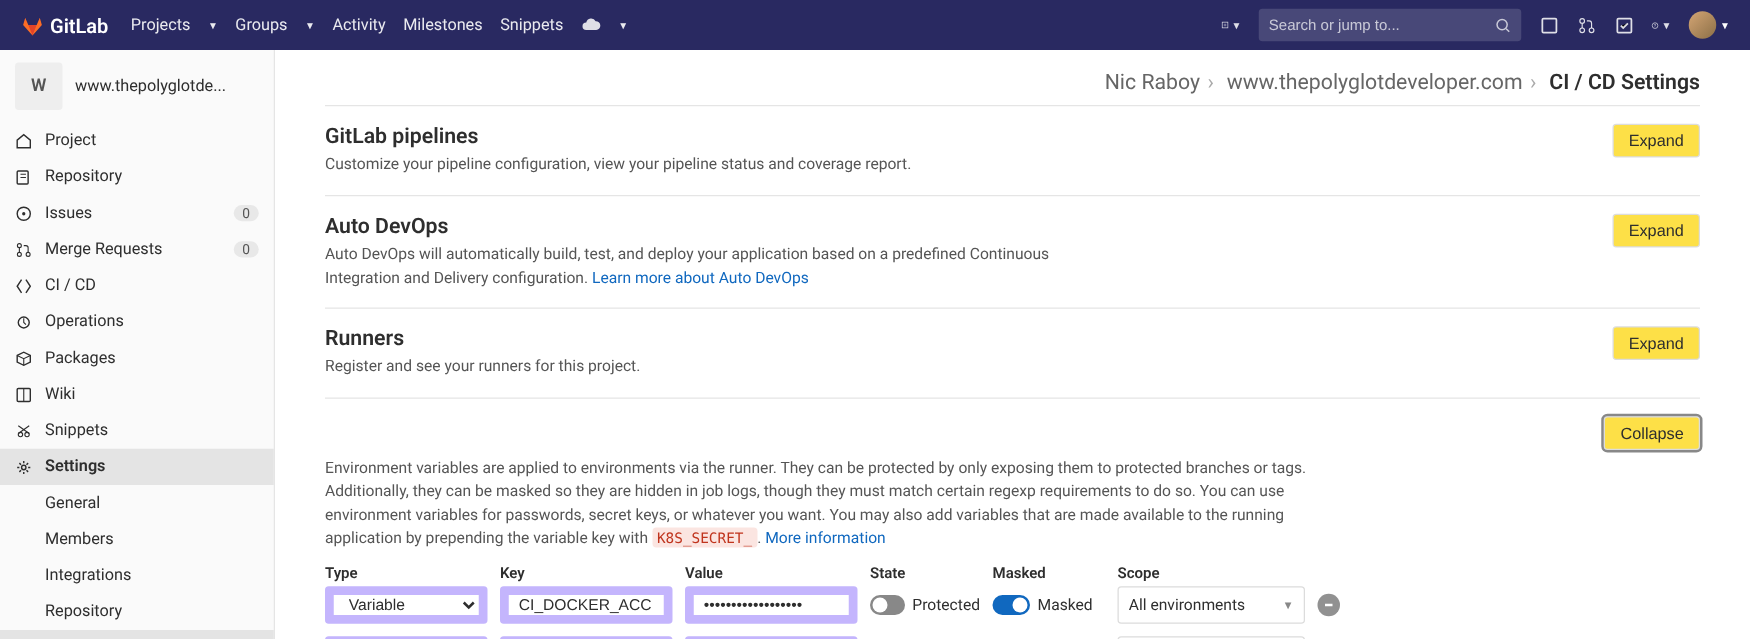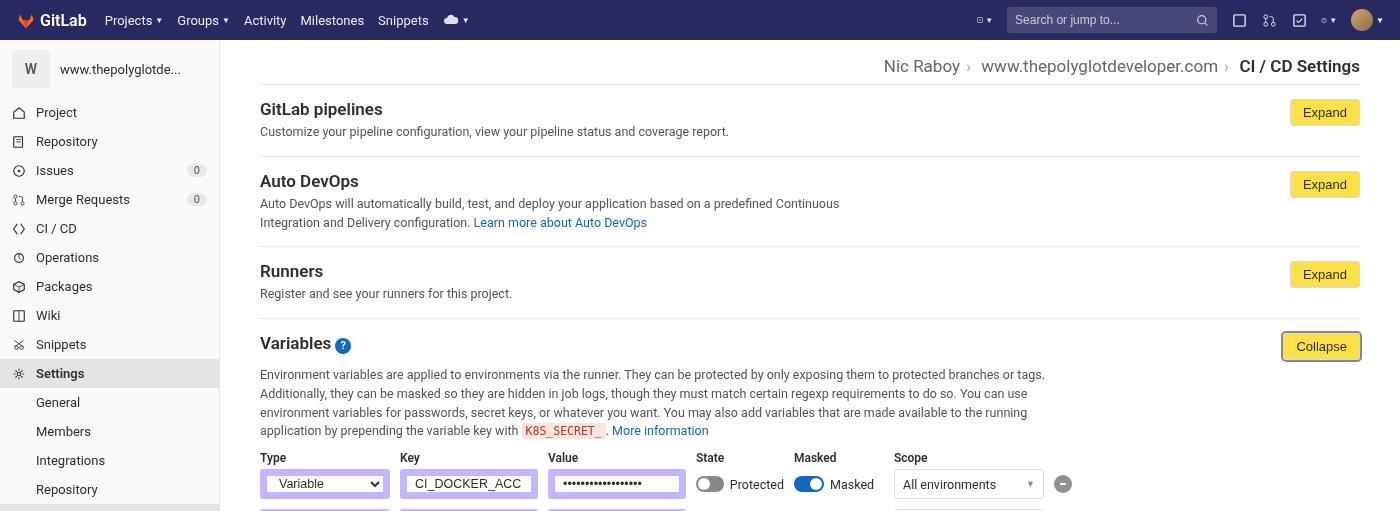--- a/index.html
+++ b/index.html
@@ -1,21 +1,21 @@
 <!DOCTYPE html>
 <html><head>
 <meta charset="utf-8">
 <style>
 * { box-sizing: border-box; margin: 0; padding: 0; }
 body { font-family: -apple-system, BlinkMacSystemFont, "Segoe UI", Roboto, sans-serif; font-size: 13px; color: #2e2e2e; background: #fff; width: 1400px; }
 .topbar { background: #292961; height: 40px; display: flex; align-items: center; padding: 0 16px; color: #fff; }
 .logo { display: flex; align-items: center; gap: 4px; font-weight: 600; font-size: 16px; }
 .logo svg { width: 20px; height: 20px; }
 .nav-items { display: flex; gap: 14px; margin-left: 18px; font-size: 13px; }
-.nav-item { color: rgba(255,255,255,0.9); display: flex; align-items: center; gap: 3px; cursor: pointer; }
+.nav-item { color: rgba(255,255,255,0.9); display: flex; align-items: center; gap: 14px; cursor: pointer; }
 .nav-caret { font-size: 8px; }
 .topbar-right { margin-left: auto; display: flex; align-items: center; gap: 14px; }
 .search-box { background: rgba(255,255,255,0.15); border-radius: 3px; height: 26px; width: 210px; display: flex; align-items: center; padding: 0 8px; }
 .search-box input { background: transparent; border: none; color: #fff; outline: none; flex: 1; font-size: 12px; }
 .search-box input::placeholder { color: rgba(255,255,255,0.7); }
 .top-icon { width: 16px; height: 16px; color: rgba(255,255,255,0.85); cursor: pointer; display: flex; align-items: center; justify-content: center; }
 .avatar { width: 22px; height: 22px; border-radius: 50%; background: #ddd; display: inline-block; }
 .layout { display: flex; }
 .sidebar { width: 220px; background: #fafafa; border-right: 1px solid #e5e5e5; min-height: 471px; padding-top: 0; }
 .project-head { display: flex; align-items: center; padding: 10px 12px; gap: 10px; }
@@ -270,23 +270,20 @@
         <div>
           <div class="section-title">Runners</div>
           <div class="section-desc">Register and see your runners for this project.</div>
         </div>
         <button class="expand-btn">Expand</button>
       </div>
     </div>
 
     <div class="section">
       <div class="section-head">
-        <div style="width:100%">
-          <div class="section-title"><span>Variables</span><span class="help-icon">?</span></div>
-        </div>
         <button class="expand-btn" style="outline:2px solid #888">Collapse</button>
       </div>
       <div class="section-desc" style="max-width:820px;margin-top:6px"><span>Environment variables are applied to environments via the runner. They can be protected by only exposing them to protected branches or tags. Additionally, they can be masked so they are hidden in job logs, though they must match certain regexp requirements to do so. You can use environment variables for passwords, secret keys, or whatever you want. You may also add variables that are made available to the running application by prepending the variable key with </span><span class="code-chip">K8S_SECRET_</span><span>. </span><span class="link">More information</span></div>
 
       <div class="var-table">
         <div class="var-head">
           <div class="col-type">Type</div>
           <div class="col-key" style="margin-left:10px">Key</div>
           <div class="col-value" style="margin-left:10px">Value</div>
           <div class="col-state" style="margin-left:10px">State</div>

